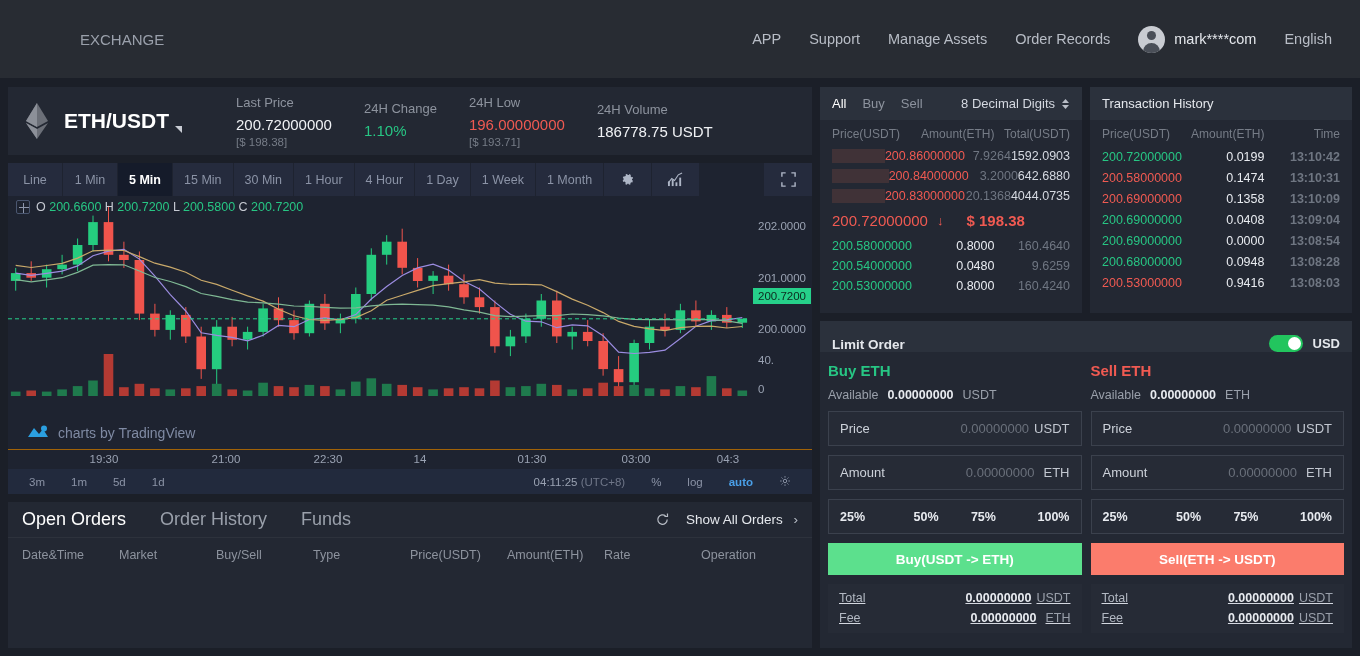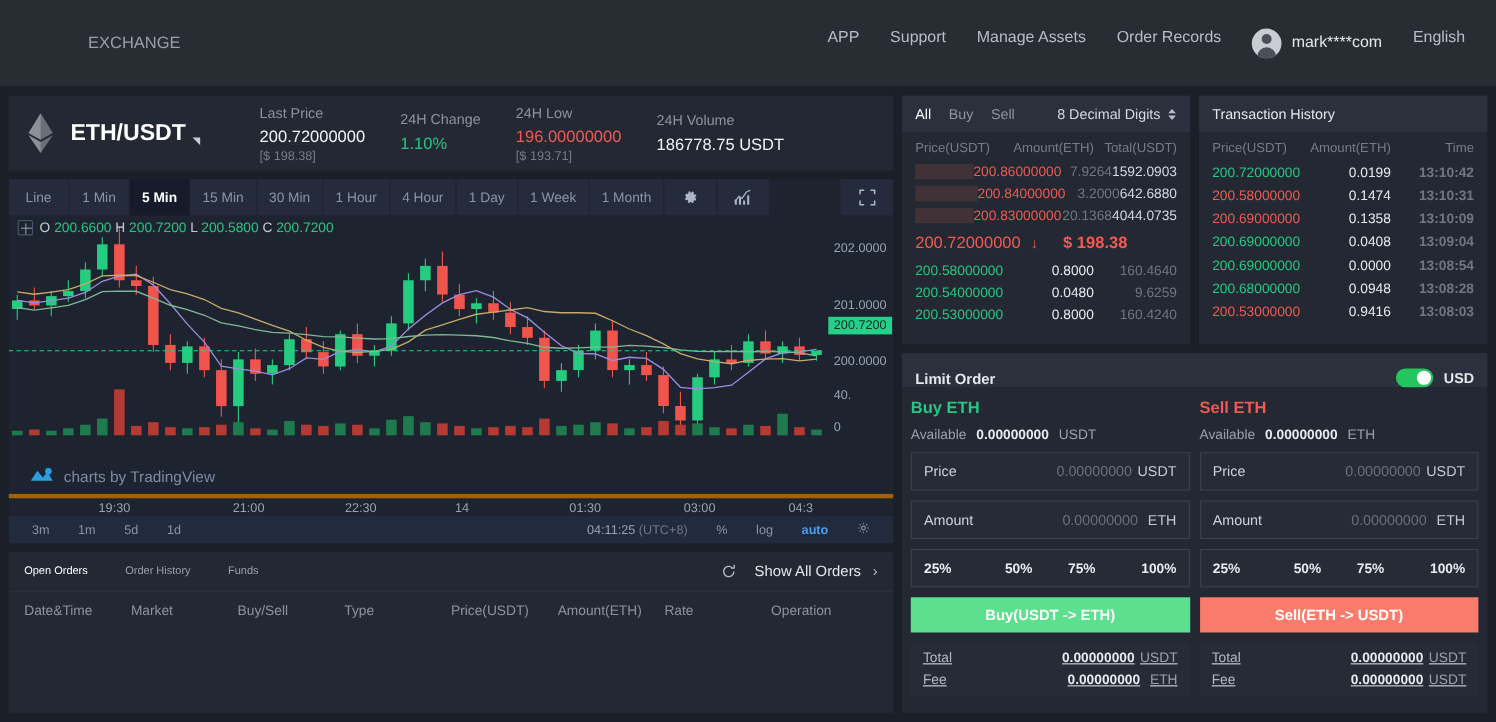--- a/index.html
+++ b/index.html
@@ -15,21 +15,21 @@
   .topnav {
     height: 79px; background: #282c33;
     display: flex; align-items: center;
     padding: 0 28px;
     border-bottom: 1px solid #1b1f28;
   }
   .brand { display: flex; align-items: center; gap: 12px; }
   .brand-logo { width: 34px; height: 40px; }
   .brand-name { font-size: 19px; font-weight: bold; color: #fff; letter-spacing: .4px; }
   .nav-exchange { margin-left: 52px; font-size: 15px; color: #9aa0ab; }
-  .nav-right { margin-left: auto; display: flex; gap: 28px; }
+  .nav-right { margin-left: auto; display: flex; align-items: center; gap: 28px; }
   .nav-link { font-size: 14.5px; color: #b8bdc6; cursor: pointer; }
   .nav-user { display: flex; align-items: center; gap: 9px; }
   .avatar-ic { width: 27px; height: 27px; border-radius: 50%; background: #c9ccd2; position: relative; overflow: hidden; }
   .avatar-ic::before { content:""; position:absolute; width:9px; height:9px; border-radius:50%; background:#4a4f58; left:9px; top:5px; }
   .avatar-ic::after { content:""; position:absolute; width:17px; height:11px; border-radius:9px 9px 0 0; background:#4a4f58; left:5px; top:17px; }
   .nav-username { font-size: 14.5px; color: #e4e7ec; }
 
   
   .main { display: flex; padding: 8px; gap: 8px; height: 577px; }
   .col-left { width: 804px; display: flex; flex-direction: column; gap: 8px; }
@@ -71,38 +71,38 @@
   .legend-box::before{content:"";position:absolute;left:6px;top:2px;width:1px;height:10px;background:#8d96ab;}
   .legend-box::after{content:"";position:absolute;top:6px;left:2px;height:1px;width:10px;background:#8d96ab;}
   .tv-credit { position: absolute; left: 18px; bottom: 8px; display:flex; align-items:center; gap:8px; z-index:5;}
   .tv-credit span { font-size: 14px; color: #7f8aa3; }
   .price-axis { position: absolute; right: 0; top: 0; width: 62px; height: 100%; z-index: 4; }
   .axis-tick { position: absolute; font-size: 11.5px; color: #9aa2b2; left: 8px; }
   .axis-badge {
     position: absolute; right: 1px; background: #26d08a; color: #0d2a1e;
     font-size: 11.5px; padding: 2px 4px; font-weight: 500; width: 58px; text-align:center;
   }
-  .time-axis { height: 20px; background: #1e2330; position: relative; border-top: 4px solid #a16207;}
+  .time-axis { height: 20px; background: #1e2330; position: relative; border-top: 1px solid #a16207;}
   .time-tick { position: absolute; font-size: 11.5px; color: #9aa2b2; top: 3px; transform: translateX(-50%); }
   .chart-bottom {
     height: 25px; background: #222a3d; display: flex; align-items: center;
     font-size: 11.5px; color: #8b93a6; padding: 0 8px;
   }
   .cb-left { display: flex; gap: 0; }
   .cb-left span { padding: 0 13px; cursor: pointer; }
   .cb-right { margin-left: auto; display: flex; align-items: center; gap: 0; }
   .cb-right span { padding: 0 13px; cursor: pointer; }
   .cb-right .blue { color: #4a9fe8; font-weight: bold; }
   .cb-time { color: #9aa2b2; }
 
   
   .orders-panel { background: #232833; height: 146px; }
   .orders-tabs { height: 36px; display: flex; align-items: center; padding: 0 14px;
     border-bottom: 1px solid #2d323c; }
-  .o-tab { font-size: 10px; color: #9aa0ab; margin-right: 34px; cursor: pointer; }
+  .o-tab { font-size: 18px; color: #9aa0ab; margin-right: 34px; cursor: pointer; }
   .o-tab.active { color: #fff; }
   .o-right { margin-left: auto; display: flex; align-items: center; gap: 16px; }
   .o-showall { font-size: 13.5px; color: #e4e7ec; cursor: pointer; }
   .orders-head { display: flex; height: 34px; align-items: center; font-size: 12.5px; color: #8d939e; padding: 0 14px; }
   .orders-head div { flex: 1; }
 
   
   .book-row-top { display: flex; gap: 8px; height: 226px; }
   .book, .history { background: #232833; flex: 1; display: flex; flex-direction: column; }
   .panel-head { height: 33px; background: #2b313c; display: flex; align-items: center; padding: 0 12px; font-size: 13px; }

